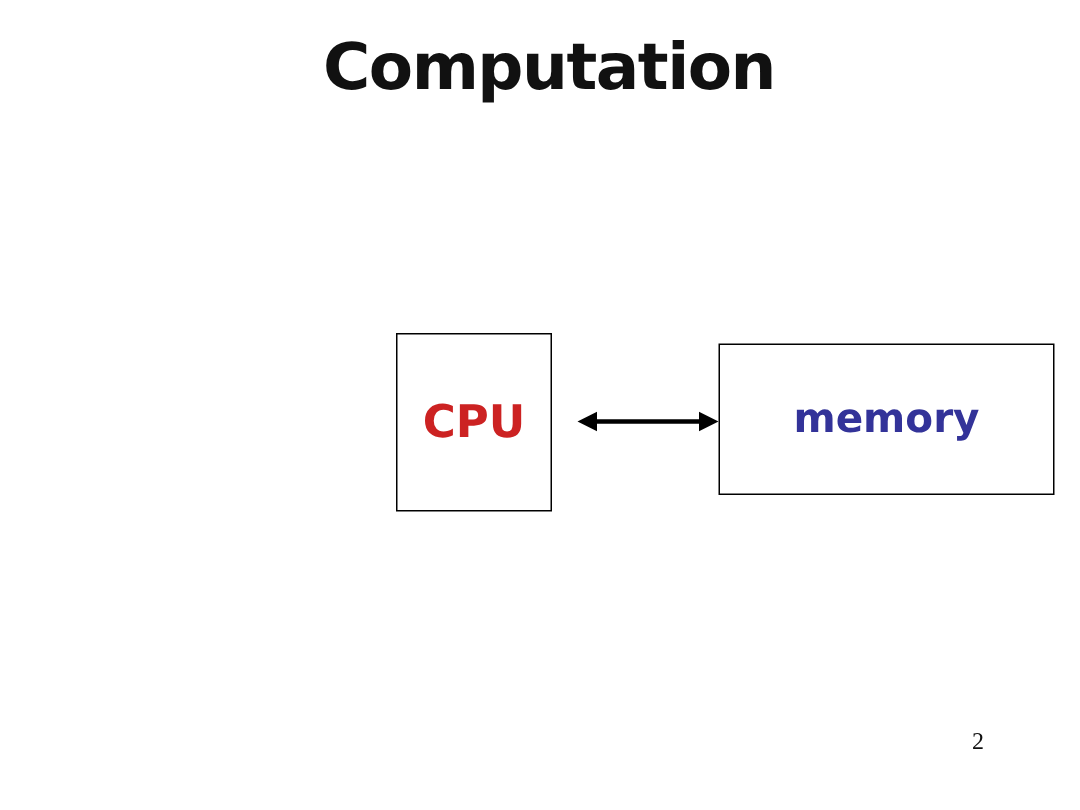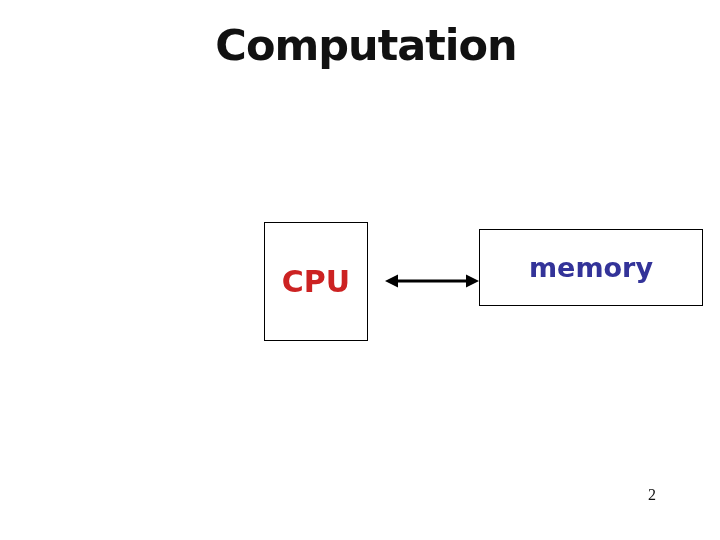--- a/index.html
+++ b/index.html
@@ -47,21 +47,21 @@
   }
   .cpu-box .box-label {
     font-size: 30px;
     font-weight: bold;
     letter-spacing: 0px;
   }
   .memory-box {
     left: 479px;
     top: 229px;
     width: 224px;
-    height: 77px;
+    height: 101px;
   }
   .memory-box .box-label {
     font-size: 27px;
     font-weight: 600;
   }
   .arrow-wrap {
     position: absolute;
     left: 384px;
     top: 270px;
     width: 96px;

